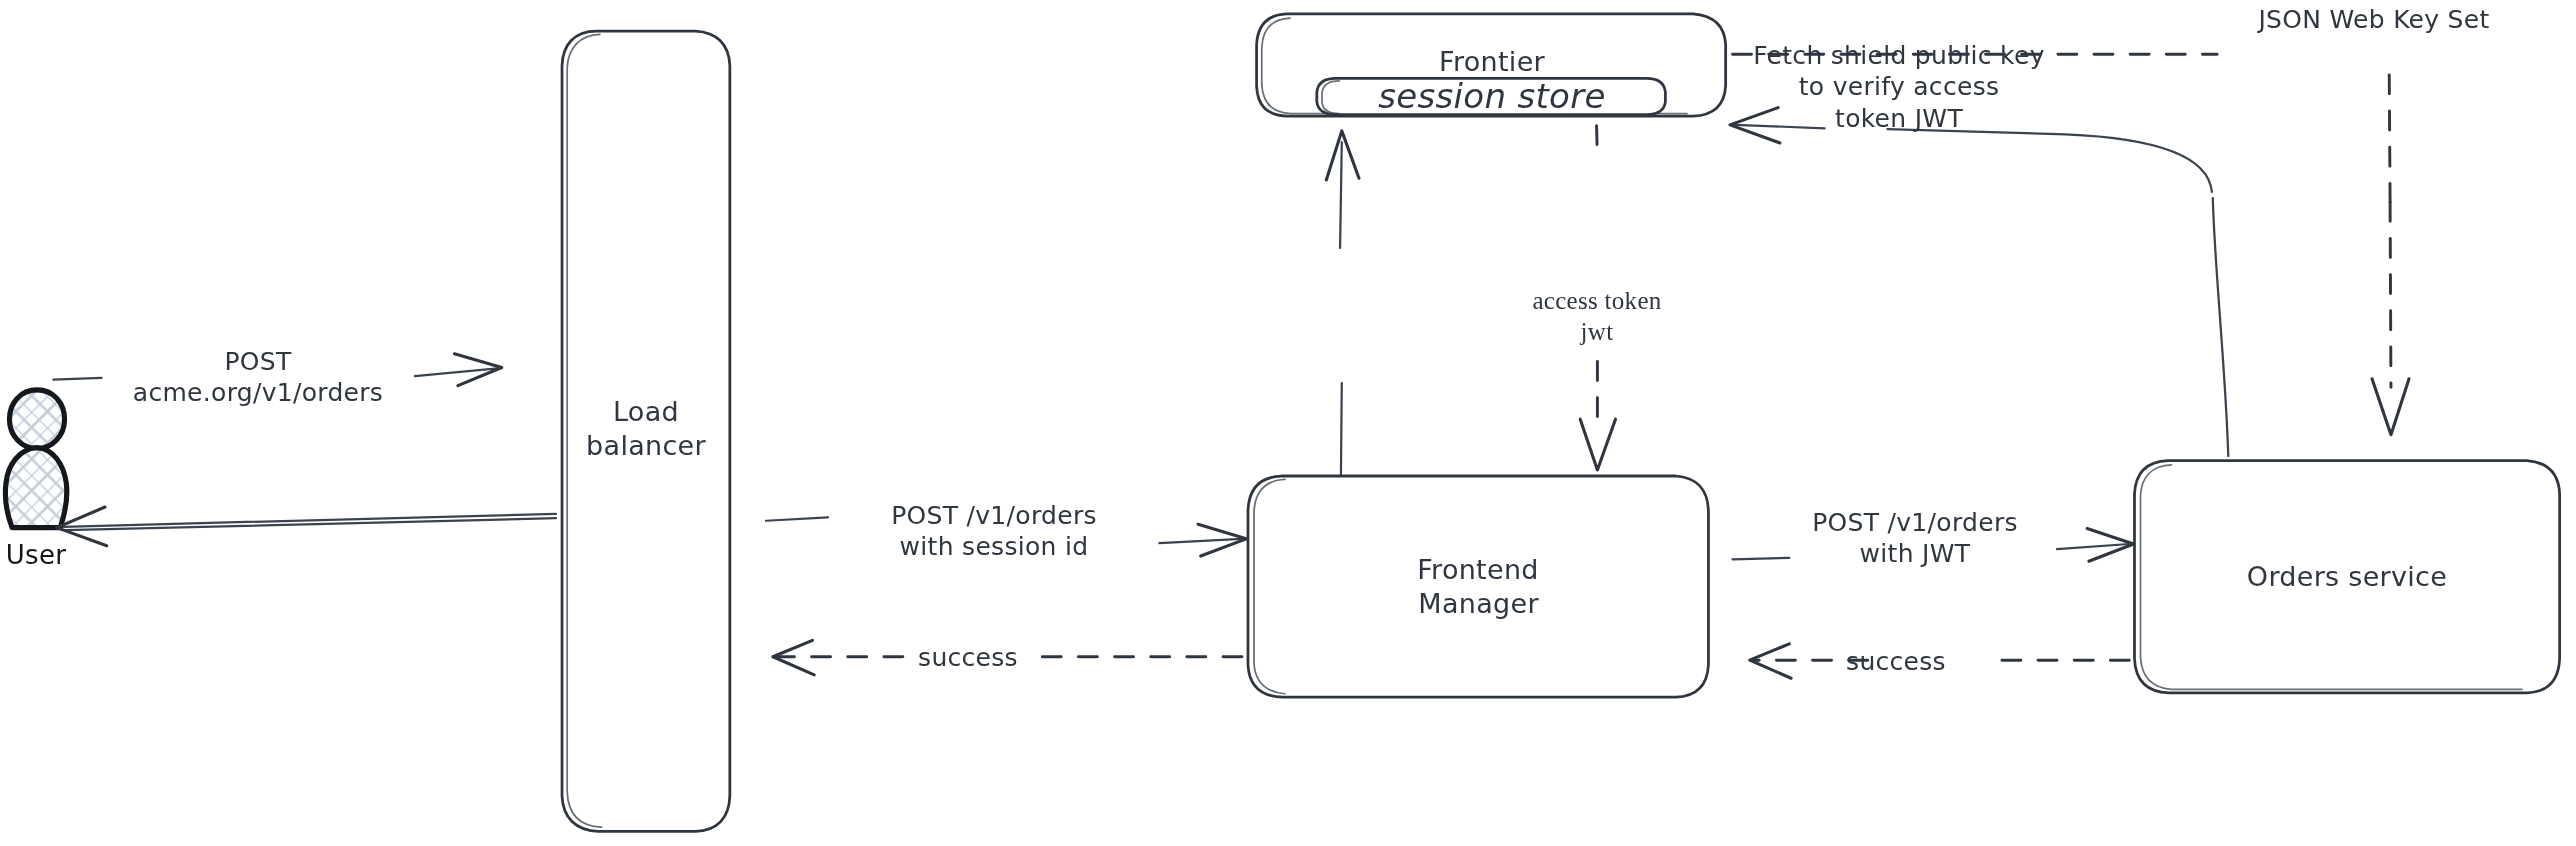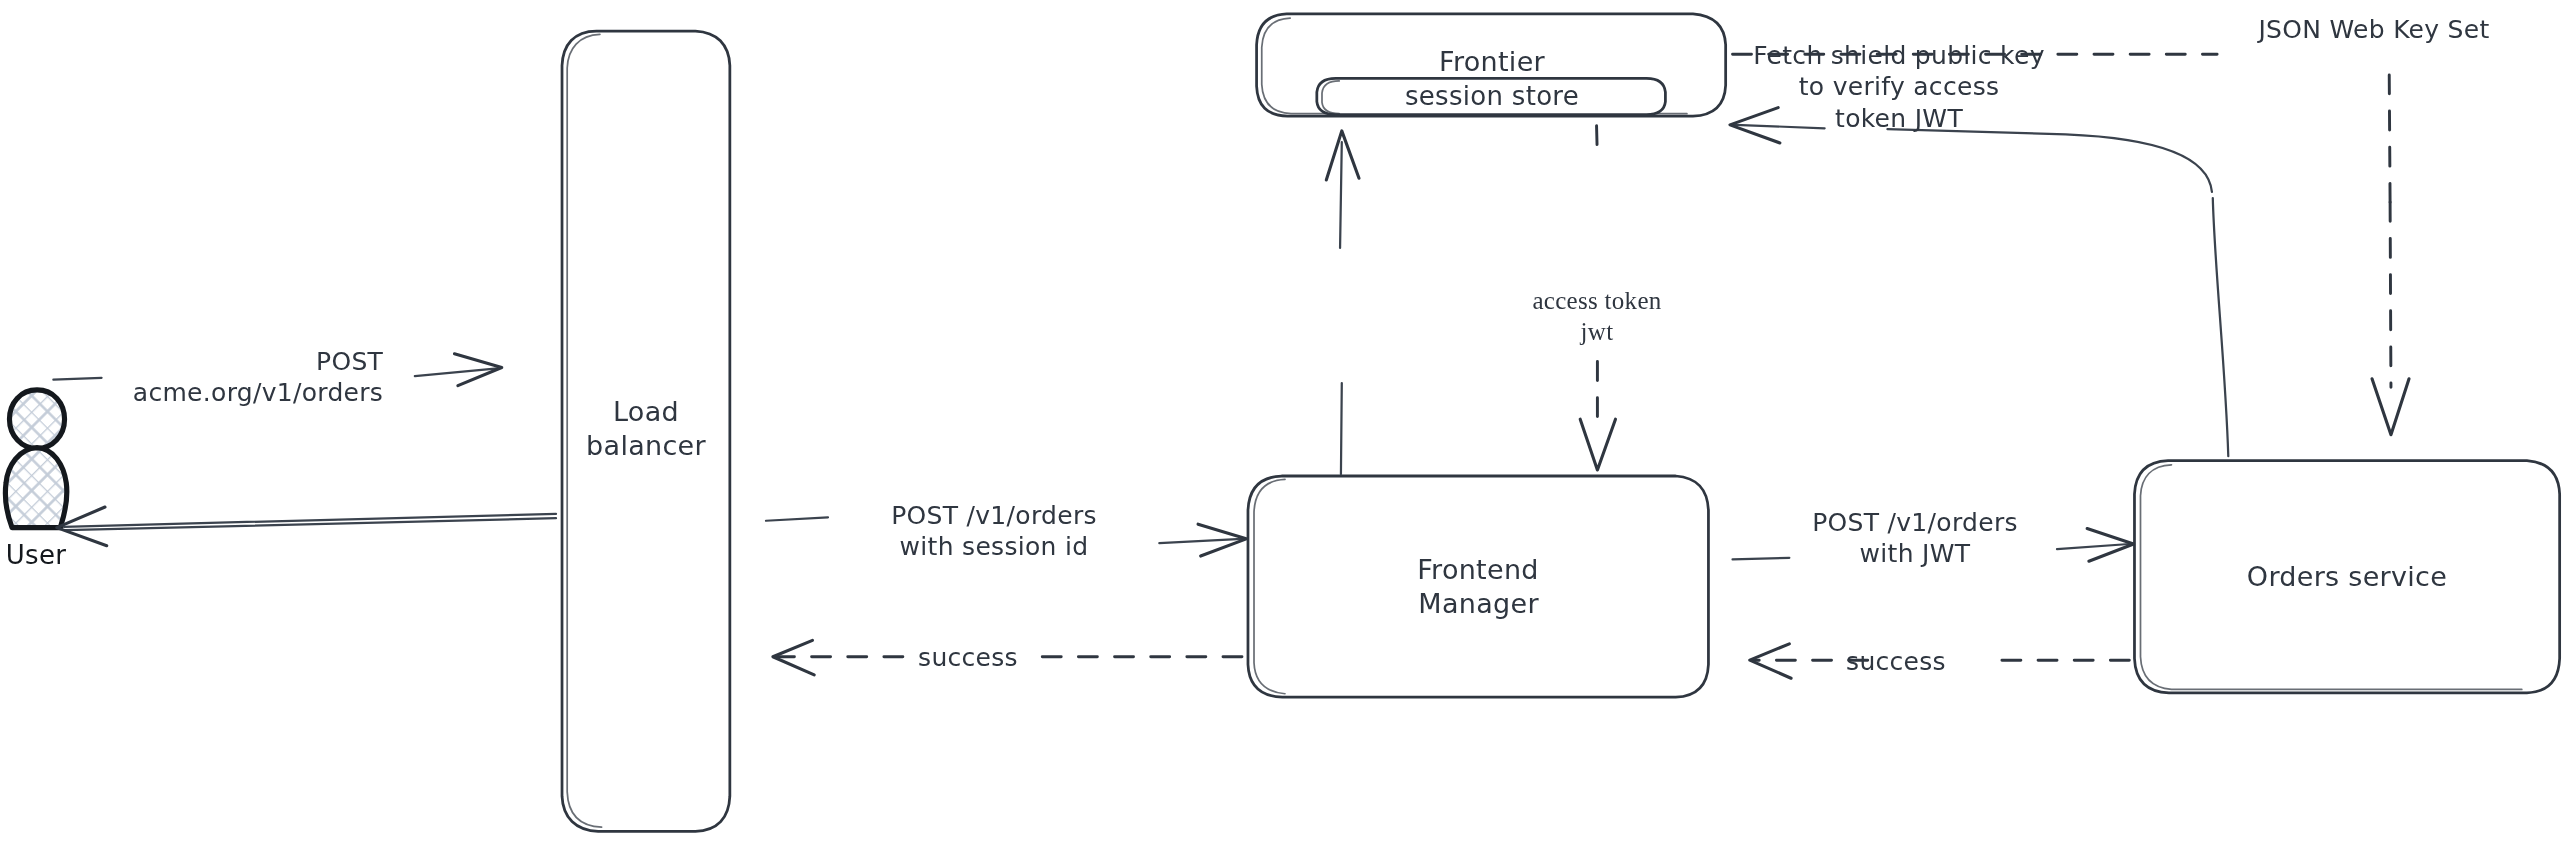--- a/index.html
+++ b/index.html
@@ -91,21 +91,22 @@
   }
   .lbl.edge-label {
     font-size: 25px;
     color: #2f3640;
   }
   .lbl.actor-label {
     font-size: 26px;
     color: #14181d;
   }
   .lbl.inner-title {
-    font-size: 26px;
+    font-size: 34px;
+    font-style: italic;
   }
 </style>
 </head>
 <body>
 
 <div id="diagram-root">
 
   <svg id="diagram-canvas" viewBox="0 0 2993 984" xmlns="http://www.w3.org/2000/svg">
     <defs>
       <pattern id="hatchPattern" width="26" height="26" patternUnits="userSpaceOnUse" patternTransform="rotate(45)">
@@ -216,37 +217,37 @@
 
   <div class="lbl node-title" style="left:1492px; top:62px;">Frontier</div>
 
   <div class="lbl inner-title" style="left:1492px; top:96px;">session store</div>
 
   <div class="lbl node-title" style="left:1478px; top:587px;text-align:right;">Frontend
 Manager</div>
 
   <div class="lbl node-title" style="left:2347px; top:577px;">Orders service</div>
 
-  <div class="lbl edge-label" style="left:258px; top:377px;text-align:right;">POST
+  <div class="lbl edge-label" style="left:258px; top:377px;">POST
 acme.org/v1/orders</div>
 
   <div class="lbl edge-label" style="left:994px; top:531px;">POST /v1/orders
 with session id</div>
 
   <div class="lbl edge-label" style="left:968px; top:658px;">success</div>
 
 
   <div class="lbl edge-label" style="left:1597px; top:316px;font-family:Liberation Serif, serif;">access token
 jwt</div>
 
   <div class="lbl edge-label" style="left:1915px; top:538px;">POST /v1/orders
 with JWT</div>
 
   <div class="lbl edge-label" style="left:1896px; top:662px;">success</div>
 
   <div class="lbl edge-label" style="left:1899px; top:87px;">Fetch shield public key
 to verify access
 token JWT</div>
 
-  <div class="lbl edge-label" style="left:2374px; top:30px;text-align:right;">JSON Web Key Set</div>
+  <div class="lbl edge-label" style="left:2374px; top:20px;text-align:right;">JSON Web Key Set</div>
 
 </div>
 
 
 </body></html>

